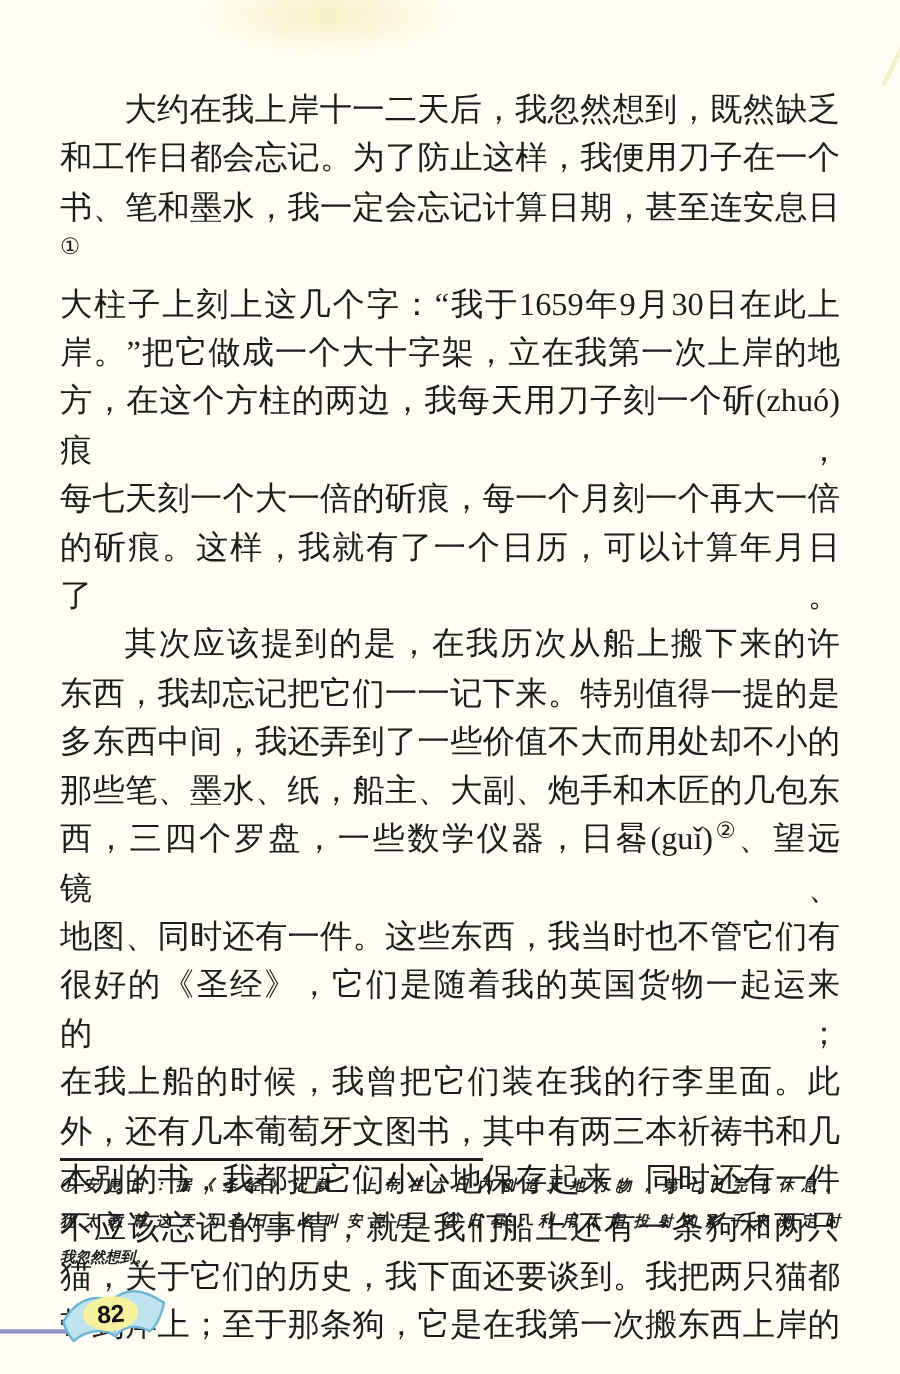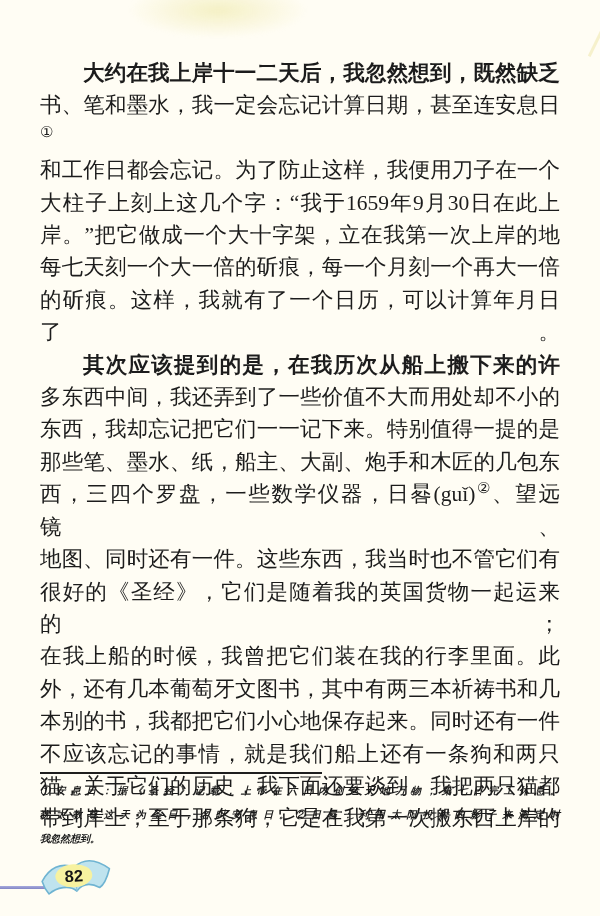--- a/index.html
+++ b/index.html
@@ -25,21 +25,21 @@
   .body-text {
     position: absolute; left: 40px; top: 57px; width: 520px;
   }
   .line {
     font-size: 21.5px;
     line-height: 32.4px;
     text-align: justify;
     text-align-last: justify;
     text-justify: inter-character;
   }
-  .line.indent { text-indent: 43px; font-weight: bold; }
+  .line.indent { text-indent: 43px; }
   sup.fn-ref { font-size: 0.7em; vertical-align: 0.5em; line-height: 0; }
   
   .footnote-sep {
     position: absolute; left: 40px; top: 772px; width: 282px; height: 2px;
     background: #1e1e1e;
   }
   .footnotes {
     position: absolute; left: 40px; top: 779px; width: 520px;
     font-weight: 700;
   }
@@ -67,29 +67,30 @@
   }
 </style>
 </head>
 <body>
 
 <div class="smudge"></div>
 <div class="corner-mark"></div>
 
 <main class="body-text">
     <div class="line indent">大约在我上岸十一二天后，我忽然想到，既然缺乏</div>
+    <div class="line">和工作日都会忘记。为了防止这样，我便用刀子在一个</div>
     <div class="line">书、笔和墨水，我一定会忘记计算日期，甚至连安息日<sup class="fn-ref">①</sup></div>
-    <div class="line">和工作日都会忘记。为了防止这样，我便用刀子在一个</div>
     <div class="line">大柱子上刻上这几个字：“我于1659年9月30日在此上</div>
     <div class="line">岸。”把它做成一个大十字架，立在我第一次上岸的地</div>
+    <div class="line">方，在这个方柱的两边，我每天用刀子刻一个斫(zhuó)痕，</div>
     <div class="line">每七天刻一个大一倍的斫痕，每一个月刻一个再大一倍</div>
     <div class="line">的斫痕。这样，我就有了一个日历，可以计算年月日了。</div>
     <div class="line indent">其次应该提到的是，在我历次从船上搬下来的许</div>
+    <div class="line">东西，我却忘记把它们一一记下来。特别值得一提的是</div>
     <div class="line">多东西中间，我还弄到了一些价值不大而用处却不小的</div>
-    <div class="line">东西，我却忘记把它们一一记下来。特别值得一提的是</div>
     <div class="line">那些笔、墨水、纸，船主、大副、炮手和木匠的几包东</div>
     <div class="line">西，三四个罗盘，一些数学仪器，日晷(guǐ)<sup class="fn-ref">②</sup>、望远镜、</div>
     <div class="line">地图、同时还有一件。这些东西，我当时也不管它们有</div>
     <div class="line">很好的《圣经》，它们是随着我的英国货物一起运来的；</div>
     <div class="line">在我上船的时候，我曾把它们装在我的行李里面。此</div>
     <div class="line">外，还有几本葡萄牙文图书，其中有两三本祈祷书和几</div>
     <div class="line">本别的书，我都把它们小心地保存起来。同时还有一件</div>
     <div class="line">不应该忘记的事情，就是我们船上还有一条狗和两只</div>
     <div class="line">猫，关于它们的历史，我下面还要谈到。我把两只猫都</div>
     <div class="line">带到岸上；至于那条狗，它是在我第一次搬东西上岸的</div>

